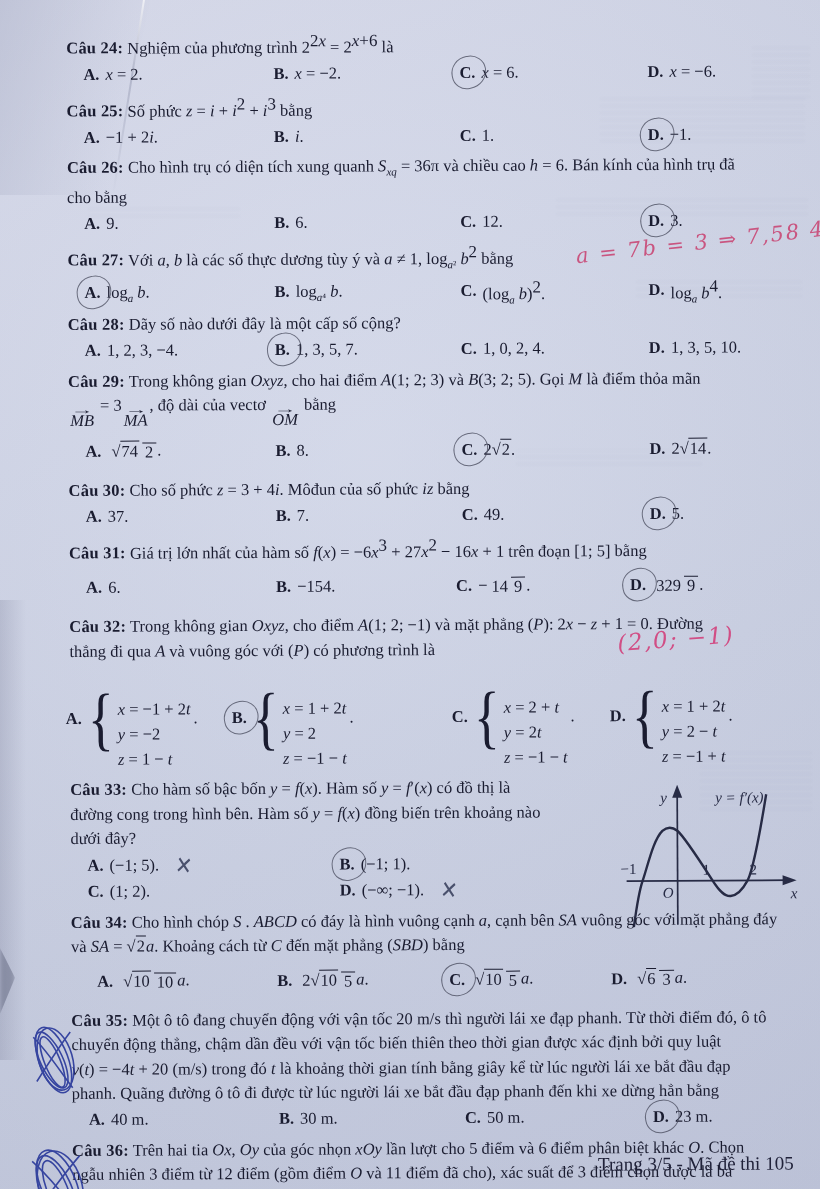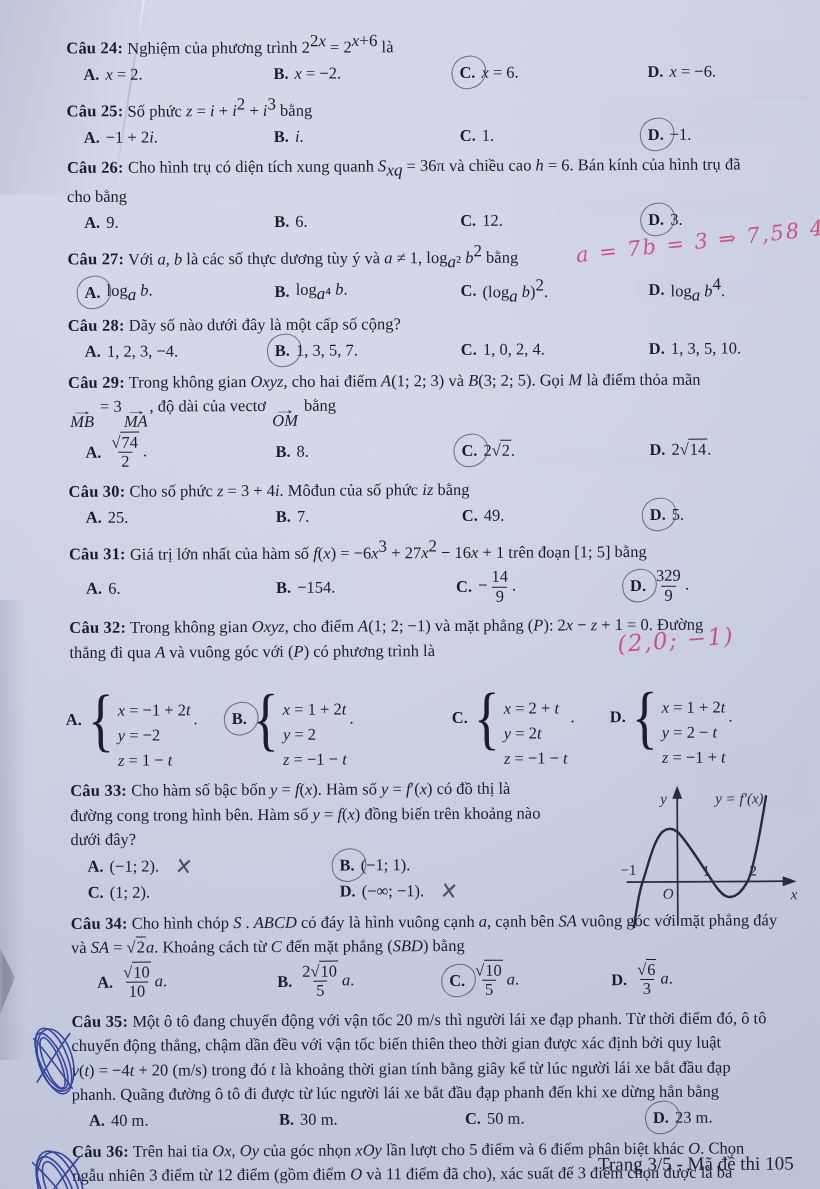--- a/index.html
+++ b/index.html
@@ -28,27 +28,27 @@
     border-radius:52% 48% 55% 45%; transform:rotate(-10deg); pointer-events:none;
   }
   .gf .opt { min-height:42px; }
   .g31 { grid-template-columns:190px 180px 174px 1fr; }
   .g34 { grid-template-columns:180px 172px 162px 1fr; margin-left:26px; }
   .g36 { grid-template-columns:168px 180px 178px 1fr; margin-left:26px; }
   .g2  { grid-template-columns:252px 1fr; max-width:575px; }
   .g2 .opt { min-height:26px; }
   .gcases { grid-template-columns:166px 220px 158px 1fr; margin-left:-4px; }
   .gcases .opt { min-height:88px; }
-  .frac { display:inline-flex; flex-direction:column; align-items:center; vertical-align:middle; line-height:1.12; margin:0 1px; }
+  .frac { display:inline-flex; flex-direction:row; align-items:center; vertical-align:middle; line-height:1.12; margin:0 1px; }
   .fn { padding:0 3px; }
   .fd { border-top:1.4px solid #1a1c30; padding:0 3px; }
   .sqrt { white-space:nowrap; }
   .sqb { border-top:1.3px solid #1a1c30; padding:0 1px; }
   sup { font-size:17px; }
-  sub { font-size:17px; }
+  sub { font-size:11px; }
   .vec { display:inline-flex; flex-direction:column; align-items:center; line-height:1; vertical-align:-.18em; margin:0 2px; }
   .var { font-size:12px; line-height:.5; transform:scaleX(1.9); }
   .cases { display:inline-flex; align-items:center; }
   .cbrace { font-size:54px; transform:scaleY(1.3); line-height:1; display:inline-block; margin-right:4px; font-weight:400; }
   .clines { display:inline-flex; flex-direction:column;margin-top:32px; }
   .cline { line-height:25px; }
   .cafter { align-self:center; margin-left:3px; }
   .xmark {
     font-family:"DejaVu Sans",sans-serif; color:#343b59; font-size:20px; font-weight:bold;
     margin-left:16px; display:inline-block; transform:rotate(7deg) scaleY(1.2); opacity:.85;
@@ -247,21 +247,21 @@
             <span class="olblw"><b class="olbl">D.</b></span>
             <span class="otext">2<span class="sqrt">√<span class="sqb">14</span></span>.</span>
           </div>
         </div>
       </div>
       <div class="question q30">
         <div class="stem"><b class="qnum">Câu 30:</b> <span>Cho số phức <i>z</i> = 3 + 4<i>i</i>. Môđun của số phức <i>iz</i> bằng</span></div>
         <div class="opts ">
           <div class="opt">
             <span class="olblw"><b class="olbl">A.</b></span>
-            <span class="otext">25.</span>
+            <span class="otext">37.</span>
           </div>
           <div class="opt">
             <span class="olblw"><b class="olbl">B.</b></span>
             <span class="otext">7.</span>
           </div>
           <div class="opt">
             <span class="olblw"><b class="olbl">C.</b></span>
             <span class="otext">49.</span>
           </div>
           <div class="opt">
@@ -352,21 +352,21 @@
         </div>
         <span class="hnote">(2,0; −1)</span>
       </div>
       <div class="question q33">
         <div class="stem"><b class="qnum">Câu 33:</b> <span>Cho hàm số bậc bốn <i>y</i> = <i>f</i>(<i>x</i>). Hàm số <i>y</i> = <i>f</i>′(<i>x</i>) có đồ thị là</span></div>
         <div class="stem"><span>đường cong trong hình bên. Hàm số <i>y</i> = <i>f</i>(<i>x</i>) đồng biến trên khoảng nào</span></div>
         <div class="stem"><span>dưới đây?</span></div>
         <div class="opts g2">
           <div class="opt">
             <span class="olblw"><b class="olbl">A.</b></span>
-            <span class="otext">(−1; 2).</span>
+            <span class="otext">(−1; 5).</span>
             <span class="xmark">✕</span>
           </div>
           <div class="opt">
             <span class="olblw"><span class="circ"></span><b class="olbl">B.</b></span>
             <span class="otext">(−1; 1).</span>
           </div>
           <div class="opt">
             <span class="olblw"><b class="olbl">C.</b></span>
             <span class="otext">(1; 2).</span>
           </div>

